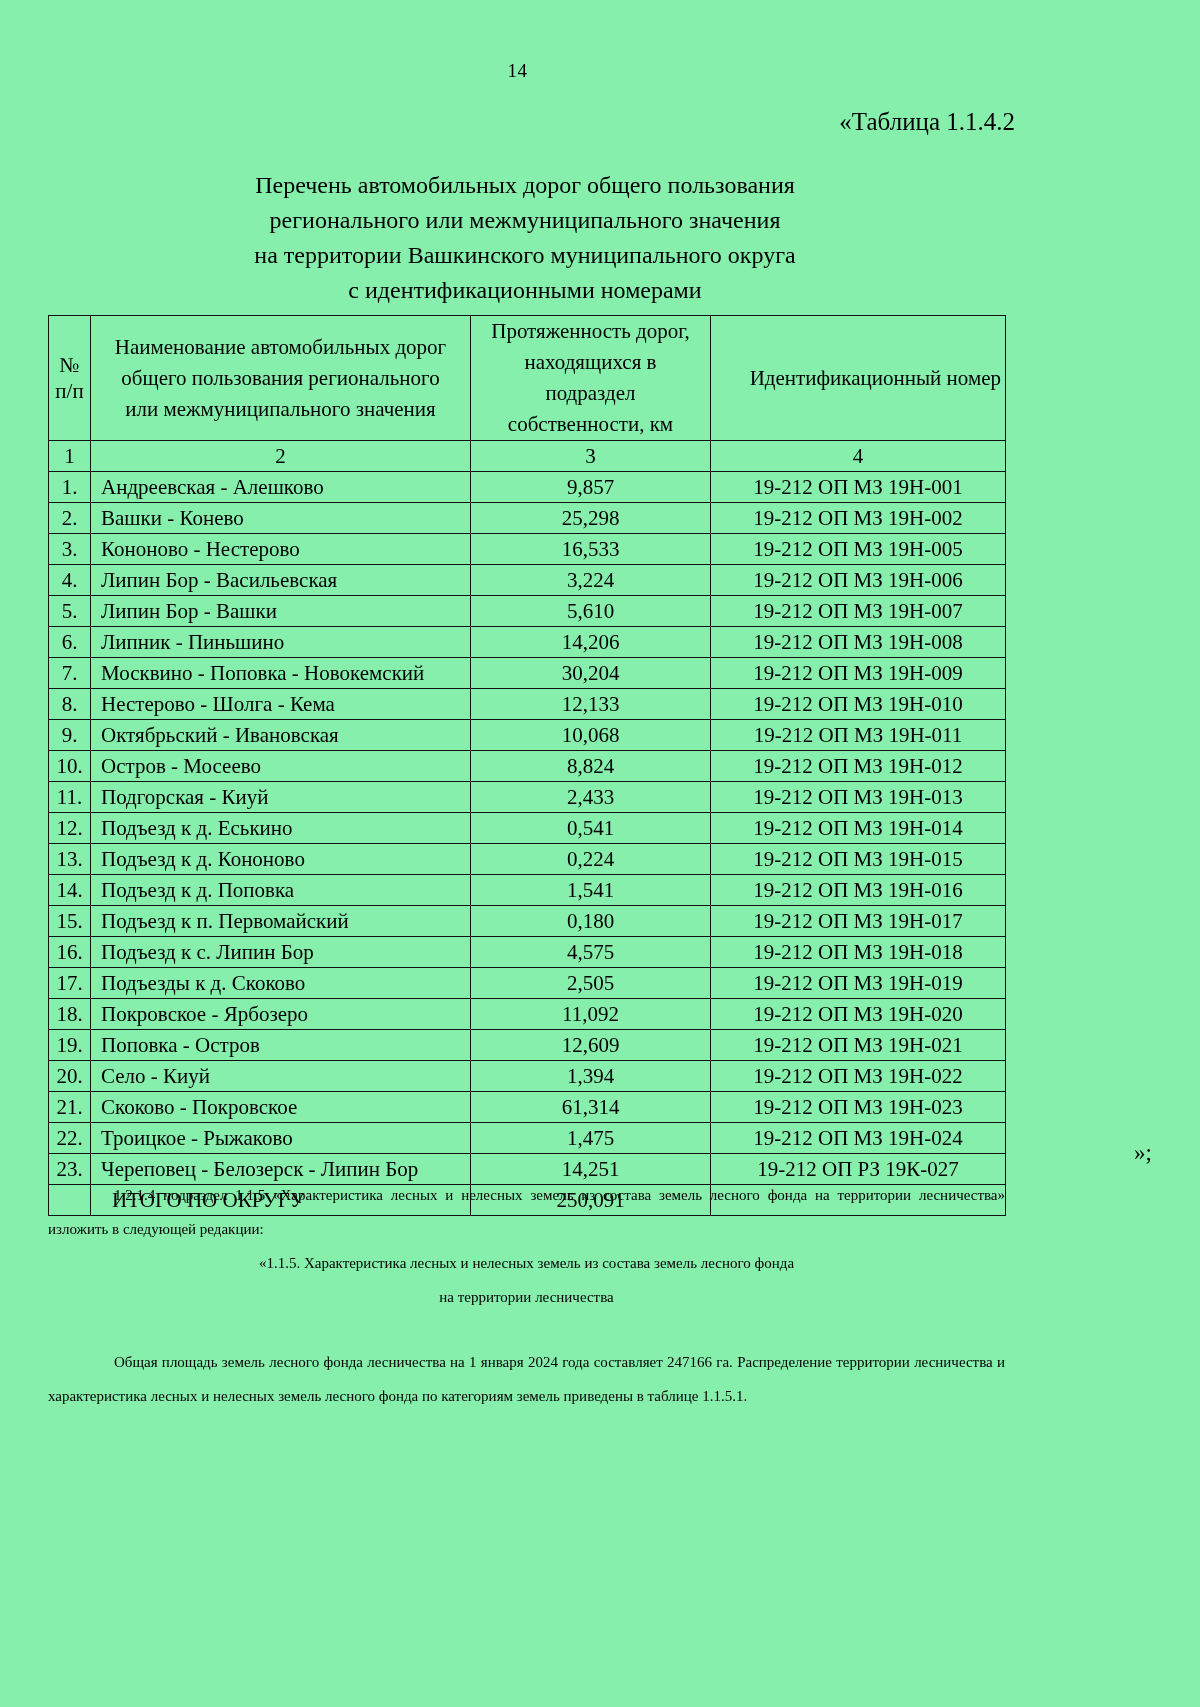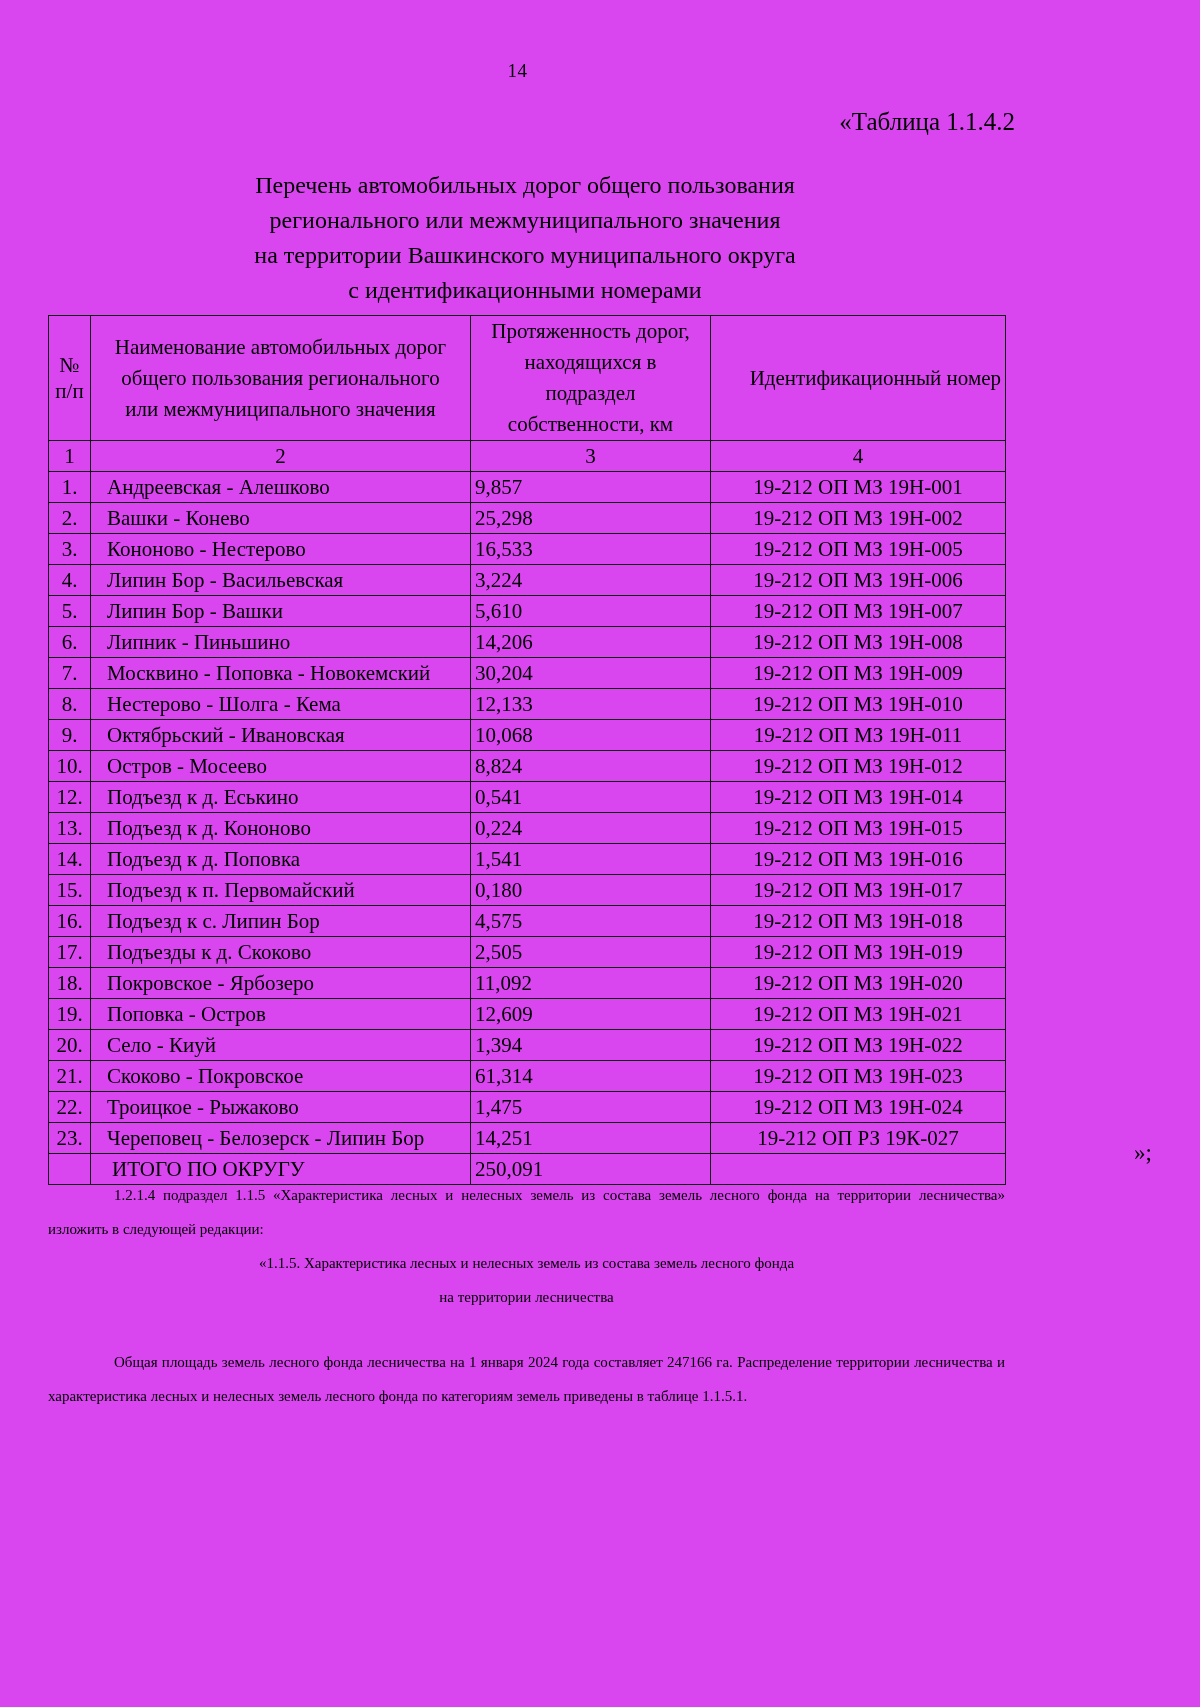--- a/index.html
+++ b/index.html
@@ -10,21 +10,21 @@
   }
   body {
     font-family: "Liberation Serif", "DejaVu Serif", serif;
     color: #000000;
   }
   .page {
     position: relative;
     width: 1200px;
     height: 1707px;
     box-sizing: border-box;
-    background: #d946ef;
+    background: #86efac;
     overflow: hidden;
   }
   .page-number {
     position: absolute;
     top: 60px;
     left: 0;
     width: 1035px;
     text-align: center;
     font-size: 19px;
     letter-spacing: 0.5px;
@@ -92,24 +92,24 @@
     height: 30px;
     font-size: 21px;
   }
   tbody td.c-num {
     text-align: center;
     white-space: nowrap;
   }
   tbody td.c-name {
     text-align: left;
     white-space: nowrap;
-    padding-left: 16px;
+    padding-left: 10px;
   }
   tbody td.c-len {
-    text-align: left;
+    text-align: center;
   }
   tbody td.c-id {
     text-align: center;
     white-space: nowrap;
   }
   tbody tr { height: 31px; }
   tbody tr.total td.c-name {
     padding-left: 21px;
   }
   .closing-quote {
@@ -242,20 +242,26 @@
           <td class="c-len">10,068</td>
           <td class="c-id">19-212 ОП МЗ 19Н-011</td>
         </tr>
         <tr>
           <td class="c-num">10.</td>
           <td class="c-name">Остров - Мосеево</td>
           <td class="c-len">8,824</td>
           <td class="c-id">19-212 ОП МЗ 19Н-012</td>
         </tr>
         <tr>
+          <td class="c-num">11.</td>
+          <td class="c-name">Подгорская - Киуй</td>
+          <td class="c-len">2,433</td>
+          <td class="c-id">19-212 ОП МЗ 19Н-013</td>
+        </tr>
+        <tr>
           <td class="c-num">12.</td>
           <td class="c-name">Подъезд к д. Еськино</td>
           <td class="c-len">0,541</td>
           <td class="c-id">19-212 ОП МЗ 19Н-014</td>
         </tr>
         <tr>
           <td class="c-num">13.</td>
           <td class="c-name">Подъезд к д. Кононово</td>
           <td class="c-len">0,224</td>
           <td class="c-id">19-212 ОП МЗ 19Н-015</td>

